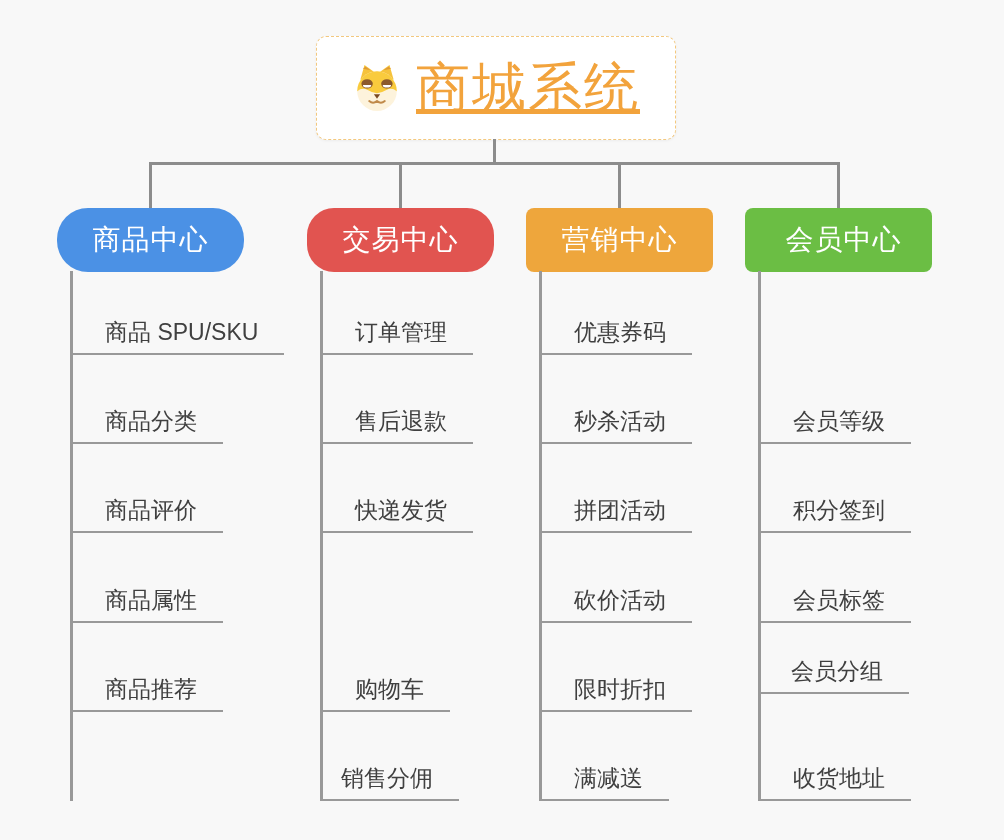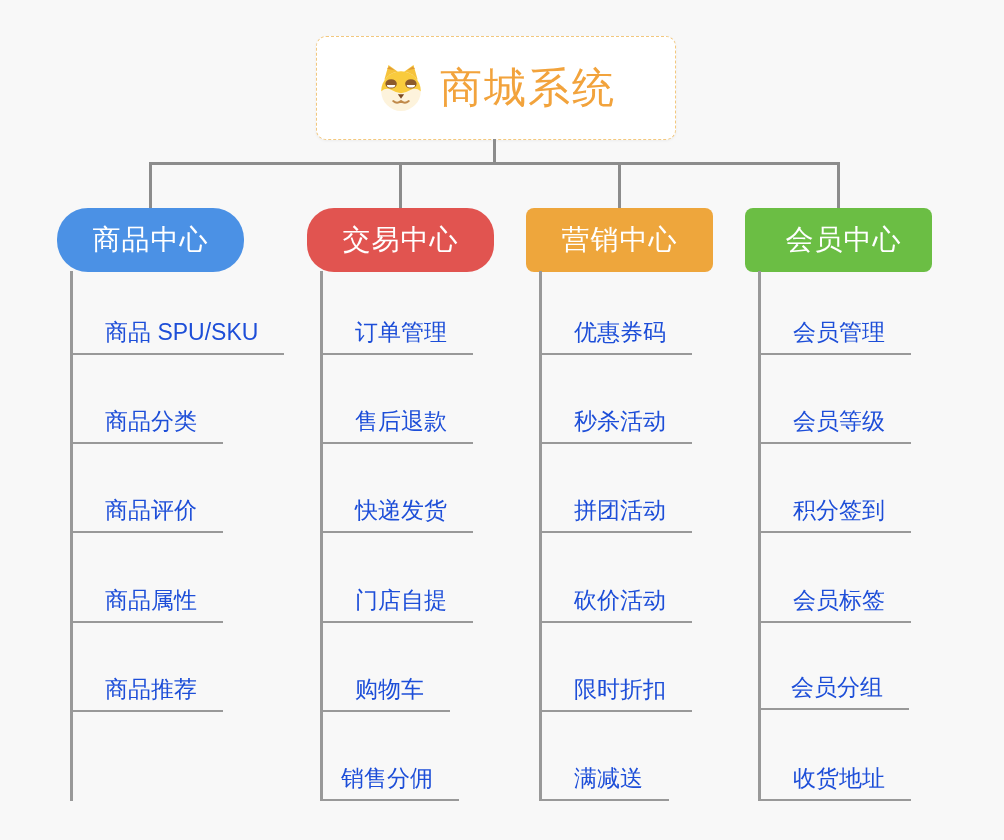--- a/index.html
+++ b/index.html
@@ -17,42 +17,43 @@
   .root-node{
     position:absolute;left:316px;top:36px;width:360px;height:104px;
     background:#ffffff;
     border:1px dashed #F3C87E;
     border-radius:10px;
     box-shadow:0 1px 3px rgba(0,0,0,0.05);
     display:flex;align-items:center;justify-content:center;gap:14px;
     box-sizing:border-box;
   }
   .root-label{
-    font-size:42px;letter-spacing:2px;font-weight:500;
+    font-size:54px;letter-spacing:2px;font-weight:500;
     white-space:nowrap;
+    text-decoration:underline;
   }
   .dog-icon{width:50px;height:50px;display:inline-block;}
   
   .conn{position:absolute;background:var(--conn,#8C8C8C);}
   .vline{position:absolute;width:3px;background:var(--conn2,#999999);}
   
   .branch{
     position:absolute;top:208px;width:187px;height:64px;
     border-radius:8px;
     display:flex;align-items:center;justify-content:center;
     color:#ffffff;font-size:28px;letter-spacing:1px;
     box-sizing:border-box;
   }
   
   .item{
     position:absolute;height:44px;box-sizing:border-box;
     border-bottom:2px solid var(--conn2,#999999);
     padding:0 26px 5px 34px;
     display:flex;align-items:flex-end;
-    font-size:23px;color:#1d4ed8;
+    font-size:23px;color:#404040;
     white-space:nowrap;
   }
 </style>
 </head>
 <body>
 
 <div class="canvas">
 
   <div class="root-node" style="border-color: rgb(243, 200, 126);">
     <span class="dog-icon">
@@ -117,23 +118,20 @@
 
   <div class="item" style="left:321px;top:311px;">
       <span>订单管理</span>
     </div>
   <div class="item" style="left:321px;top:400px;">
       <span>售后退款</span>
     </div>
   <div class="item" style="left:321px;top:489px;">
       <span>快递发货</span>
     </div>
-  <div class="item" style="left:321px;top:579px;">
-      <span>门店自提</span>
-    </div>
   <div class="item" style="left:321px;top:668px;">
       <span>购物车</span>
     </div>
   <div class="item" style="left:321px;top:757px;padding-left:20px;">
       <span>销售分佣</span>
     </div>
 
   <div class="item" style="left:540px;top:311px;">
       <span>优惠券码</span>
     </div>
@@ -146,32 +144,29 @@
   <div class="item" style="left:540px;top:579px;">
       <span>砍价活动</span>
     </div>
   <div class="item" style="left:540px;top:668px;">
       <span>限时折扣</span>
     </div>
   <div class="item" style="left:540px;top:757px;">
       <span>满减送</span>
     </div>
 
-  <div class="item" style="left:759px;top:311px;">
-      <span>会员管理</span>
-    </div>
   <div class="item" style="left:759px;top:400px;">
       <span>会员等级</span>
     </div>
   <div class="item" style="left:759px;top:489px;">
       <span>积分签到</span>
     </div>
   <div class="item" style="left:759px;top:579px;">
       <span>会员标签</span>
     </div>
-  <div class="item" style="left:759px;top:666px;padding-left:32px;">
+  <div class="item" style="left:759px;top:650px;padding-left:32px;">
       <span>会员分组</span>
     </div>
   <div class="item" style="left:759px;top:757px;">
       <span>收货地址</span>
     </div>
 
 </div>
 
 </body></html>

